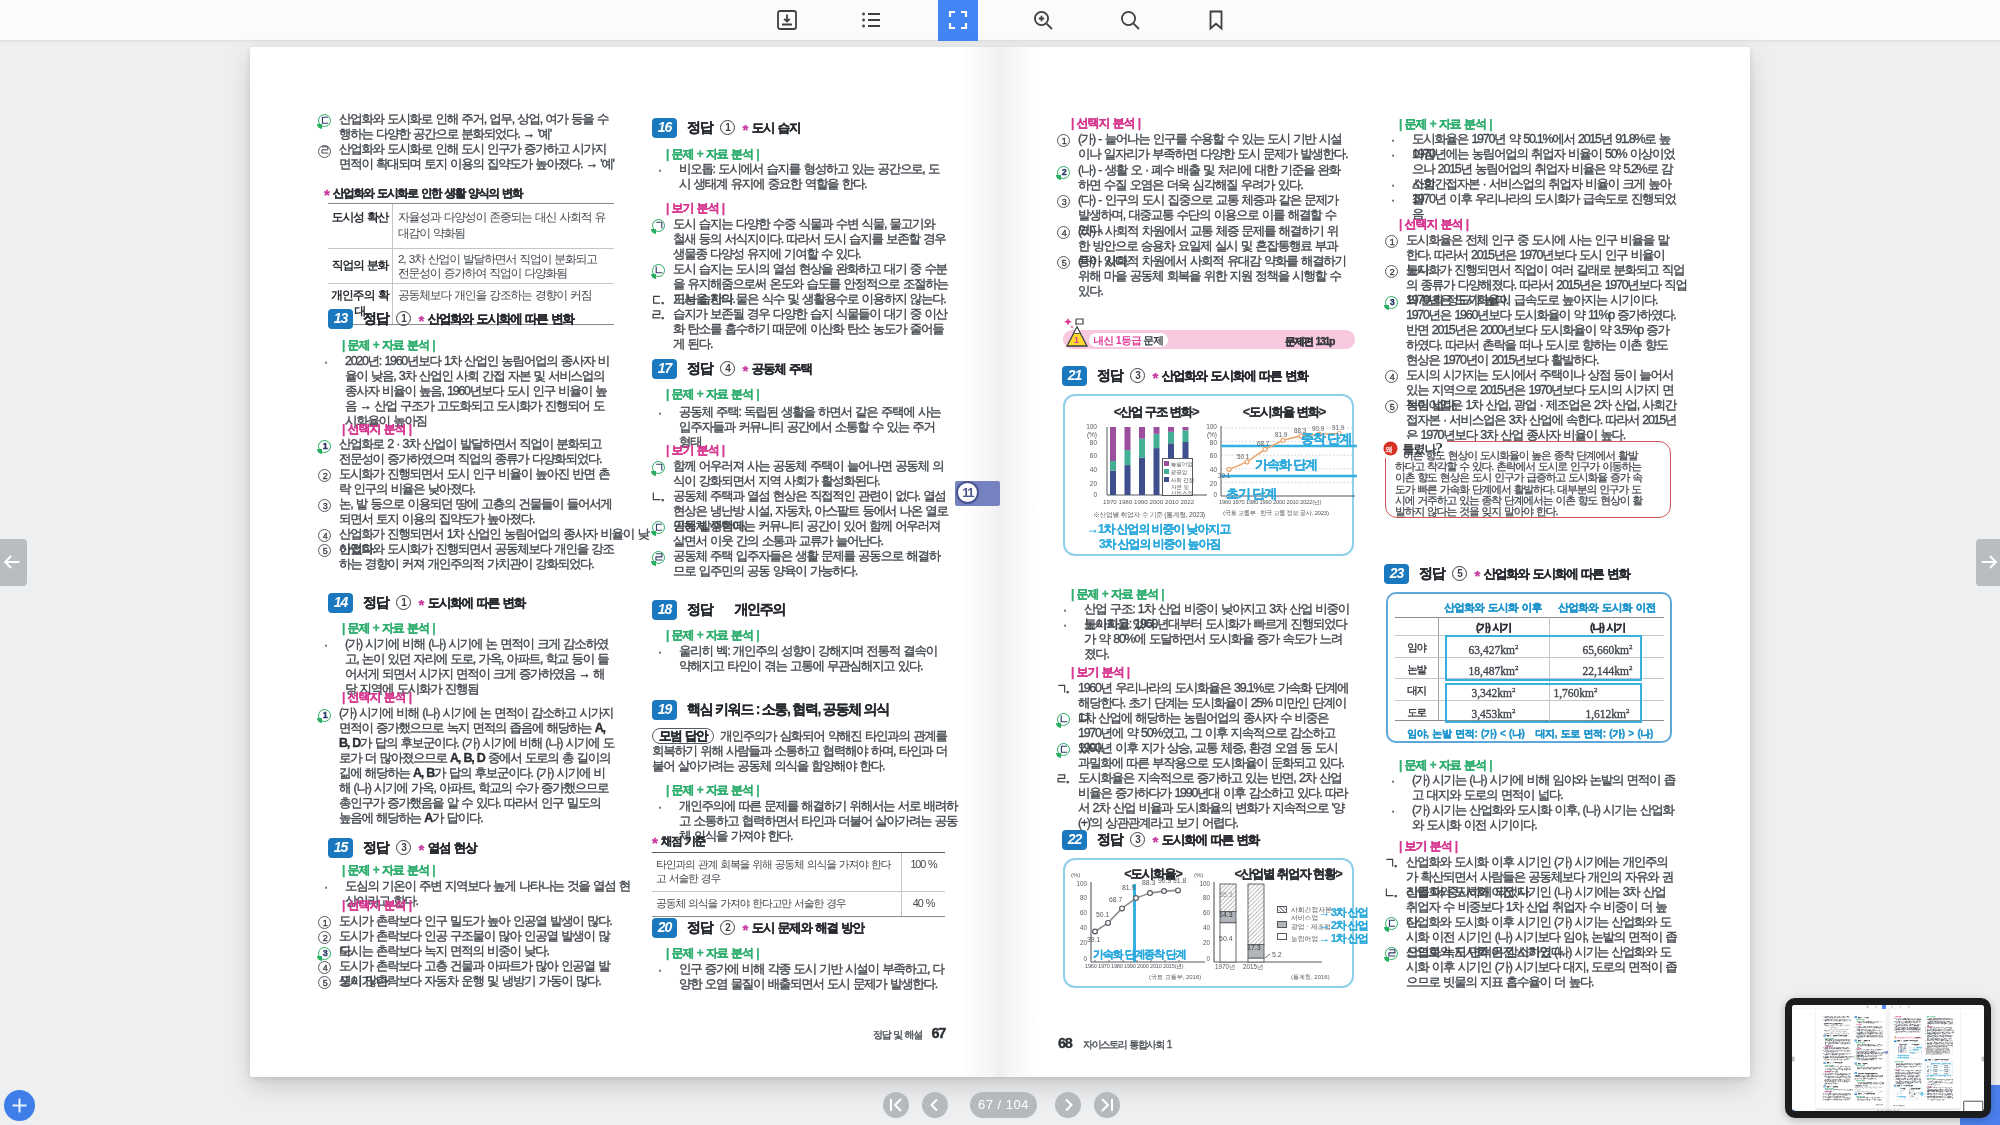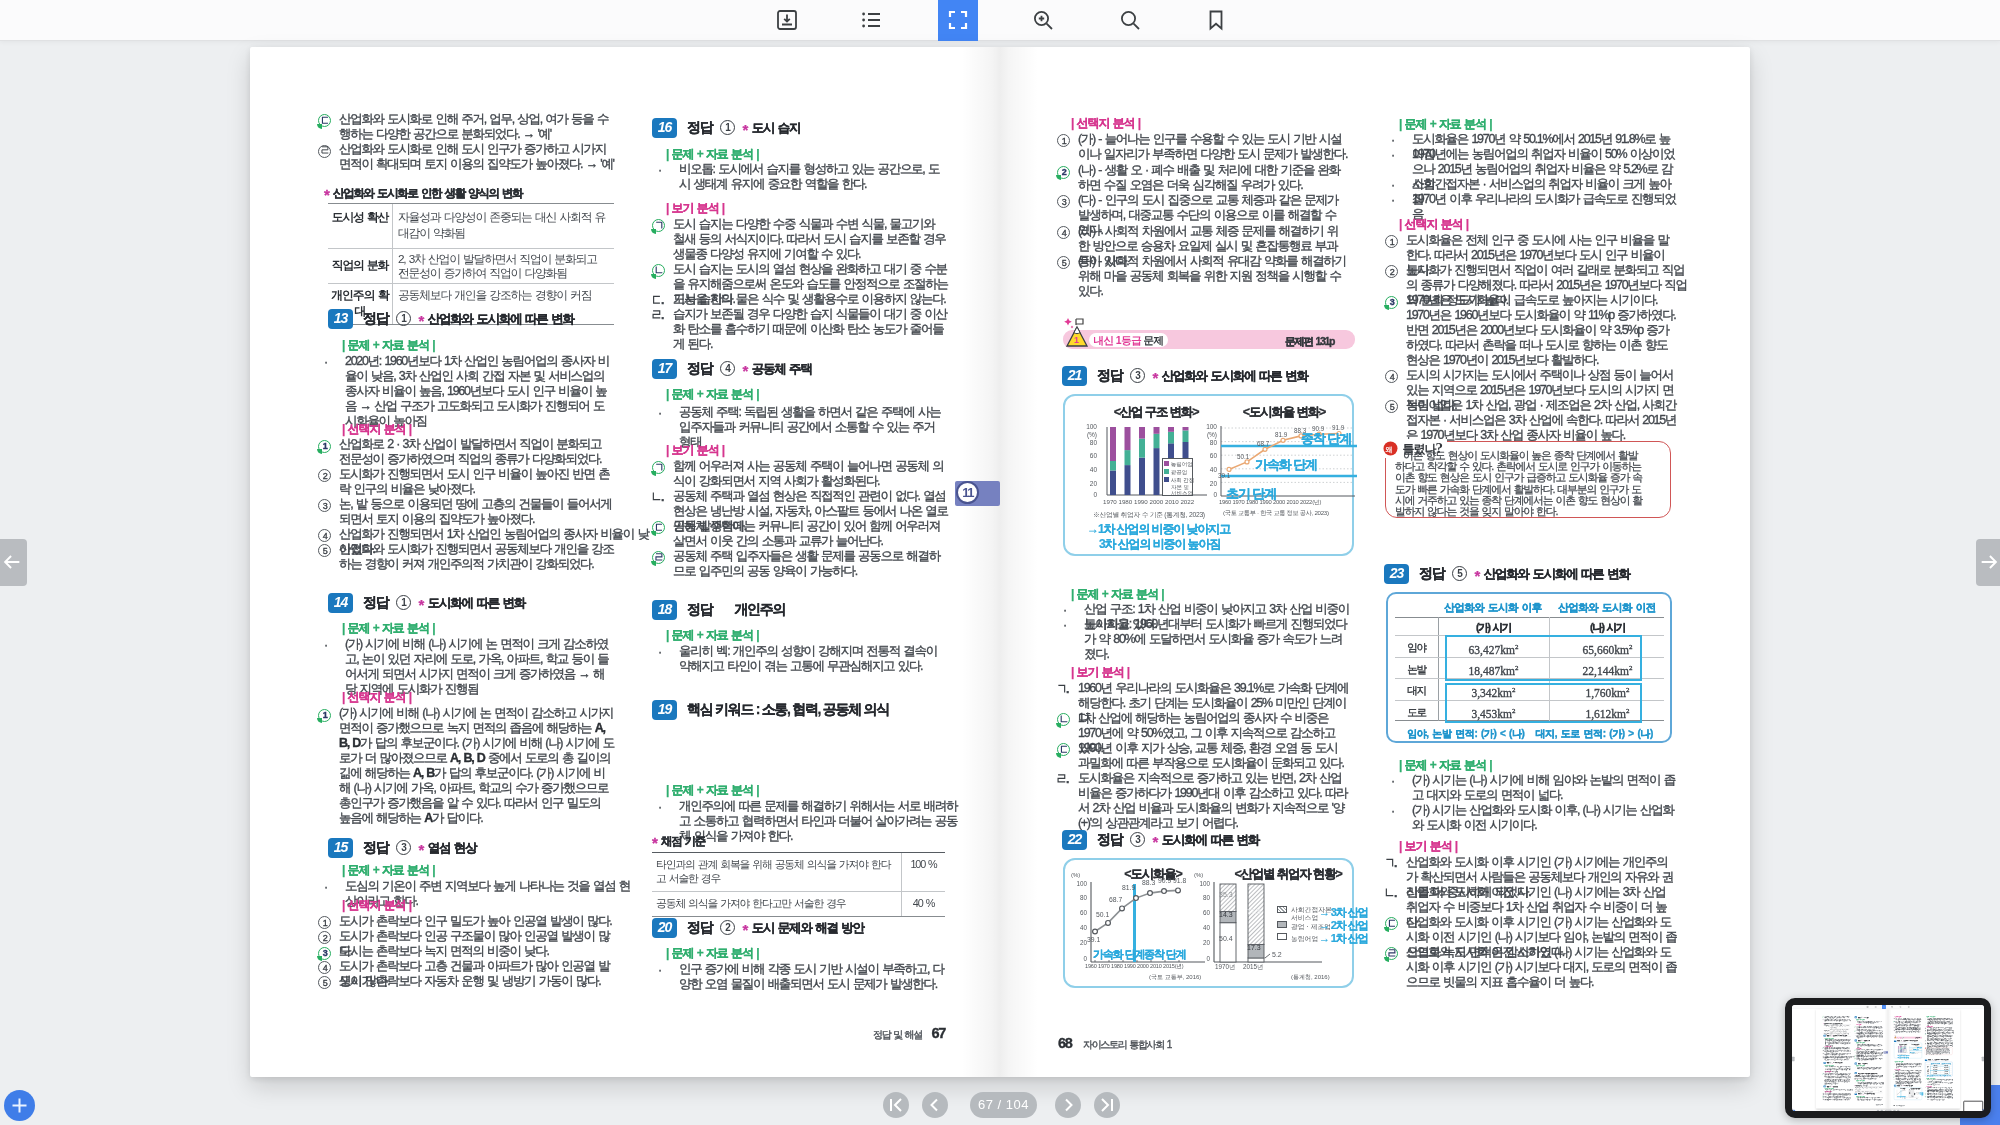--- a/index.html
+++ b/index.html
@@ -146,20 +146,21 @@
       <div class="it" style="left:402px;top:472px;width:296px"><span class="mk"><span class="gci" style="padding-top:1px"><svg width="8" height="8" viewBox="0 0 10 10" style="display:inline-block">
               <path d="M8.8 1.5 H1.8 V9 H8.8" fill="none" stroke="#2c3a66" stroke-width="1.4"></path>
             </svg></span></span>공동체 주택에는 커뮤니티 공간이 있어 함께 어우러져 살면서 이웃 간의 소통과 교류가 늘어난다.</div>
       <div class="it" style="left:402px;top:502px;width:296px"><span class="mk"><span class="gci" style="padding-top:1px"><svg width="8" height="8" viewBox="0 0 10 10" style="display:inline-block">
               <path d="M1.2 1 H8.6 V4.8 H1.2 V8.8 H9.2" fill="none" stroke="#2c3a66" stroke-width="1.4"></path>
             </svg></span></span>공동체 주택 입주자들은 생활 문제를 공동으로 해결하므로 입주민의 공동 양육이 가능하다.</div>
       <div class="qh" style="left:402px;top:553px"><span class="qn">18</span><span class="qt">정답</span><span class="qt" style="margin-left:22px">개인주의</span></div>
       <div class="gh" style="left:416px;top:580px;">| 문제 + 자료 분석 |</div>
       <div class="it" style="left:408px;top:597px;width:290px"><span class="mk">·</span>울리히 벡: 개인주의 성향이 강해지며 전통적 결속이 약해지고 타인이 겪는 고통에 무관심해지고 있다.</div>
       <div class="qh" style="left:402px;top:653px"><span class="qn">19</span><span class="qt">핵심 키워드 : 소통, 협력, 공동체 의식</span></div>
+      <div class="t" style="left:402px;top:681px;width:296px;"><span style="display:inline-block;border:1px solid #565b61;border-radius:8px;padding:0 6px;font-weight:bold;color:#2b2f34;margin-right:6px;line-height:14px">모범 답안</span>개인주의가 심화되어 약해진 타인과의 관계를 회복하기 위해 사람들과 소통하고 협력해야 하며, 타인과 더불어 살아가려는 공동체 의식을 함양해야 한다.</div>
       <div class="gh" style="left:416px;top:735px;">| 문제 + 자료 분석 |</div>
       <div class="it" style="left:408px;top:752px;width:306px"><span class="mk">·</span>개인주의에 따른 문제를 해결하기 위해서는 서로 배려하고 소통하고 협력하면서 타인과 더불어 살아가려는 공동체 의식을 가져야 한다.</div>
       <div class="t" style="left:402px;top:787px;font-size:11.5px"><i class="st">*</i> <span style="font-weight:bold;color:#2b2f34">채점 기준</span></div>
       <div style="position:absolute;left:402px;top:805px;width:293px;border-top:1.5px solid #565b61;border-bottom:1px solid #878c90;font-size:10.8px;color:#42474d;letter-spacing:-1.1px;word-spacing:1.1px">
 <div style="display:flex;border-bottom:1px solid #c3c6c9">
           <div style="flex:1;padding:5px 4px">타인과의 관계 회복을 위해 공동체 의식을 가져야 한다고 서술한 경우</div>
           <div style="width:44px;border-left:1px solid #c3c6c9;text-align:center;padding:5px 0">100 %</div>
         </div>
 <div style="display:flex">
           <div style="flex:1;padding:5px 4px">공동체 의식을 가져야 한다고만 서술한 경우</div>
@@ -399,21 +400,21 @@
       <div class="t" style="left:1188px;top:573px;width:111px;font-size:10.5px;font-weight:bold;color:#2b2f34;text-align:center">(가) 시기</div>
       <div class="t" style="left:1302px;top:573px;width:111px;font-size:10.5px;font-weight:bold;color:#2b2f34;text-align:center">(나) 시기</div>
       <div class="t" style="left:1145px;top:593.0px;width:43px;font-size:10.5px;text-align:center;color:#33373c">임야</div>
       <div class="t" style="left:1188px;top:593.0px;width:111px;text-align:center"><span style="font-family:'Liberation Serif',serif;font-size:11.5px;letter-spacing:0;word-spacing:0">63,427km<sup style="font-size:7px">2</sup></span></div>
       <div class="t" style="left:1302px;top:593.0px;width:111px;text-align:center"><span style="font-family:'Liberation Serif',serif;font-size:11.5px;letter-spacing:0;word-spacing:0">65,660km<sup style="font-size:7px">2</sup></span></div>
       <div class="t" style="left:1145px;top:614.5px;width:43px;font-size:10.5px;text-align:center;color:#33373c">논밭</div>
       <div class="t" style="left:1188px;top:614.5px;width:111px;text-align:center"><span style="font-family:'Liberation Serif',serif;font-size:11.5px;letter-spacing:0;word-spacing:0">18,487km<sup style="font-size:7px">2</sup></span></div>
       <div class="t" style="left:1302px;top:614.5px;width:111px;text-align:center"><span style="font-family:'Liberation Serif',serif;font-size:11.5px;letter-spacing:0;word-spacing:0">22,144km<sup style="font-size:7px">2</sup></span></div>
       <div class="t" style="left:1145px;top:636.0px;width:43px;font-size:10.5px;text-align:center;color:#33373c">대지</div>
       <div class="t" style="left:1188px;top:636.0px;width:111px;text-align:center"><span style="font-family:'Liberation Serif',serif;font-size:11.5px;letter-spacing:0;word-spacing:0">3,342km<sup style="font-size:7px">2</sup></span></div>
-      <div class="t" style="left:1302px;top:636.0px;width:111px;text-align:center"><span style="font-family:'Liberation Serif',serif;font-size:11.5px;letter-spacing:0;word-spacing:0">1,760km<sup style="font-size:7px">2</sup></span></div>
+      <div class="t" style="left:1270px;top:636.0px;width:111px;text-align:center"><span style="font-family:'Liberation Serif',serif;font-size:11.5px;letter-spacing:0;word-spacing:0">1,760km<sup style="font-size:7px">2</sup></span></div>
       <div class="t" style="left:1145px;top:657.5px;width:43px;font-size:10.5px;text-align:center;color:#33373c">도로</div>
       <div class="t" style="left:1188px;top:657.5px;width:111px;text-align:center"><span style="font-family:'Liberation Serif',serif;font-size:11.5px;letter-spacing:0;word-spacing:0">3,453km<sup style="font-size:7px">2</sup></span></div>
       <div class="t" style="left:1302px;top:657.5px;width:111px;text-align:center"><span style="font-family:'Liberation Serif',serif;font-size:11.5px;letter-spacing:0;word-spacing:0">1,612km<sup style="font-size:7px">2</sup></span></div>
       <div class="t" style="left:1195px;top:587.5px;width:197px;height:46px;border:2px solid #35b0e0"></div>
       <div class="t" style="left:1195px;top:635.5px;width:197px;height:40px;border:2px solid #35b0e0"></div>
       <div class="t" style="left:1146px;top:679px;width:268px;font-size:10px;font-weight:bold;color:#2196cd;text-align:center;letter-spacing:-.4px">임야, 논밭 면적: (가) &lt; (나)&nbsp;&nbsp; 대지, 도로 면적: (가) &gt; (나)</div>
       <div class="gh" style="left:1149px;top:710px;">| 문제 + 자료 분석 |</div>
       <div class="it" style="left:1141px;top:726px;width:286px"><span class="mk">·</span>(가) 시기는 (나) 시기에 비해 임야와 논밭의 면적이 좁고 대지와 도로의 면적이 넓다.</div>
       <div class="it" style="left:1141px;top:756px;width:286px"><span class="mk">·</span>(가) 시기는 산업화와 도시화 이후, (나) 시기는 산업화와 도시화 이전 시기이다.</div>
       <div class="mh" style="left:1149px;top:791px;">| 보기 분석 |</div>

